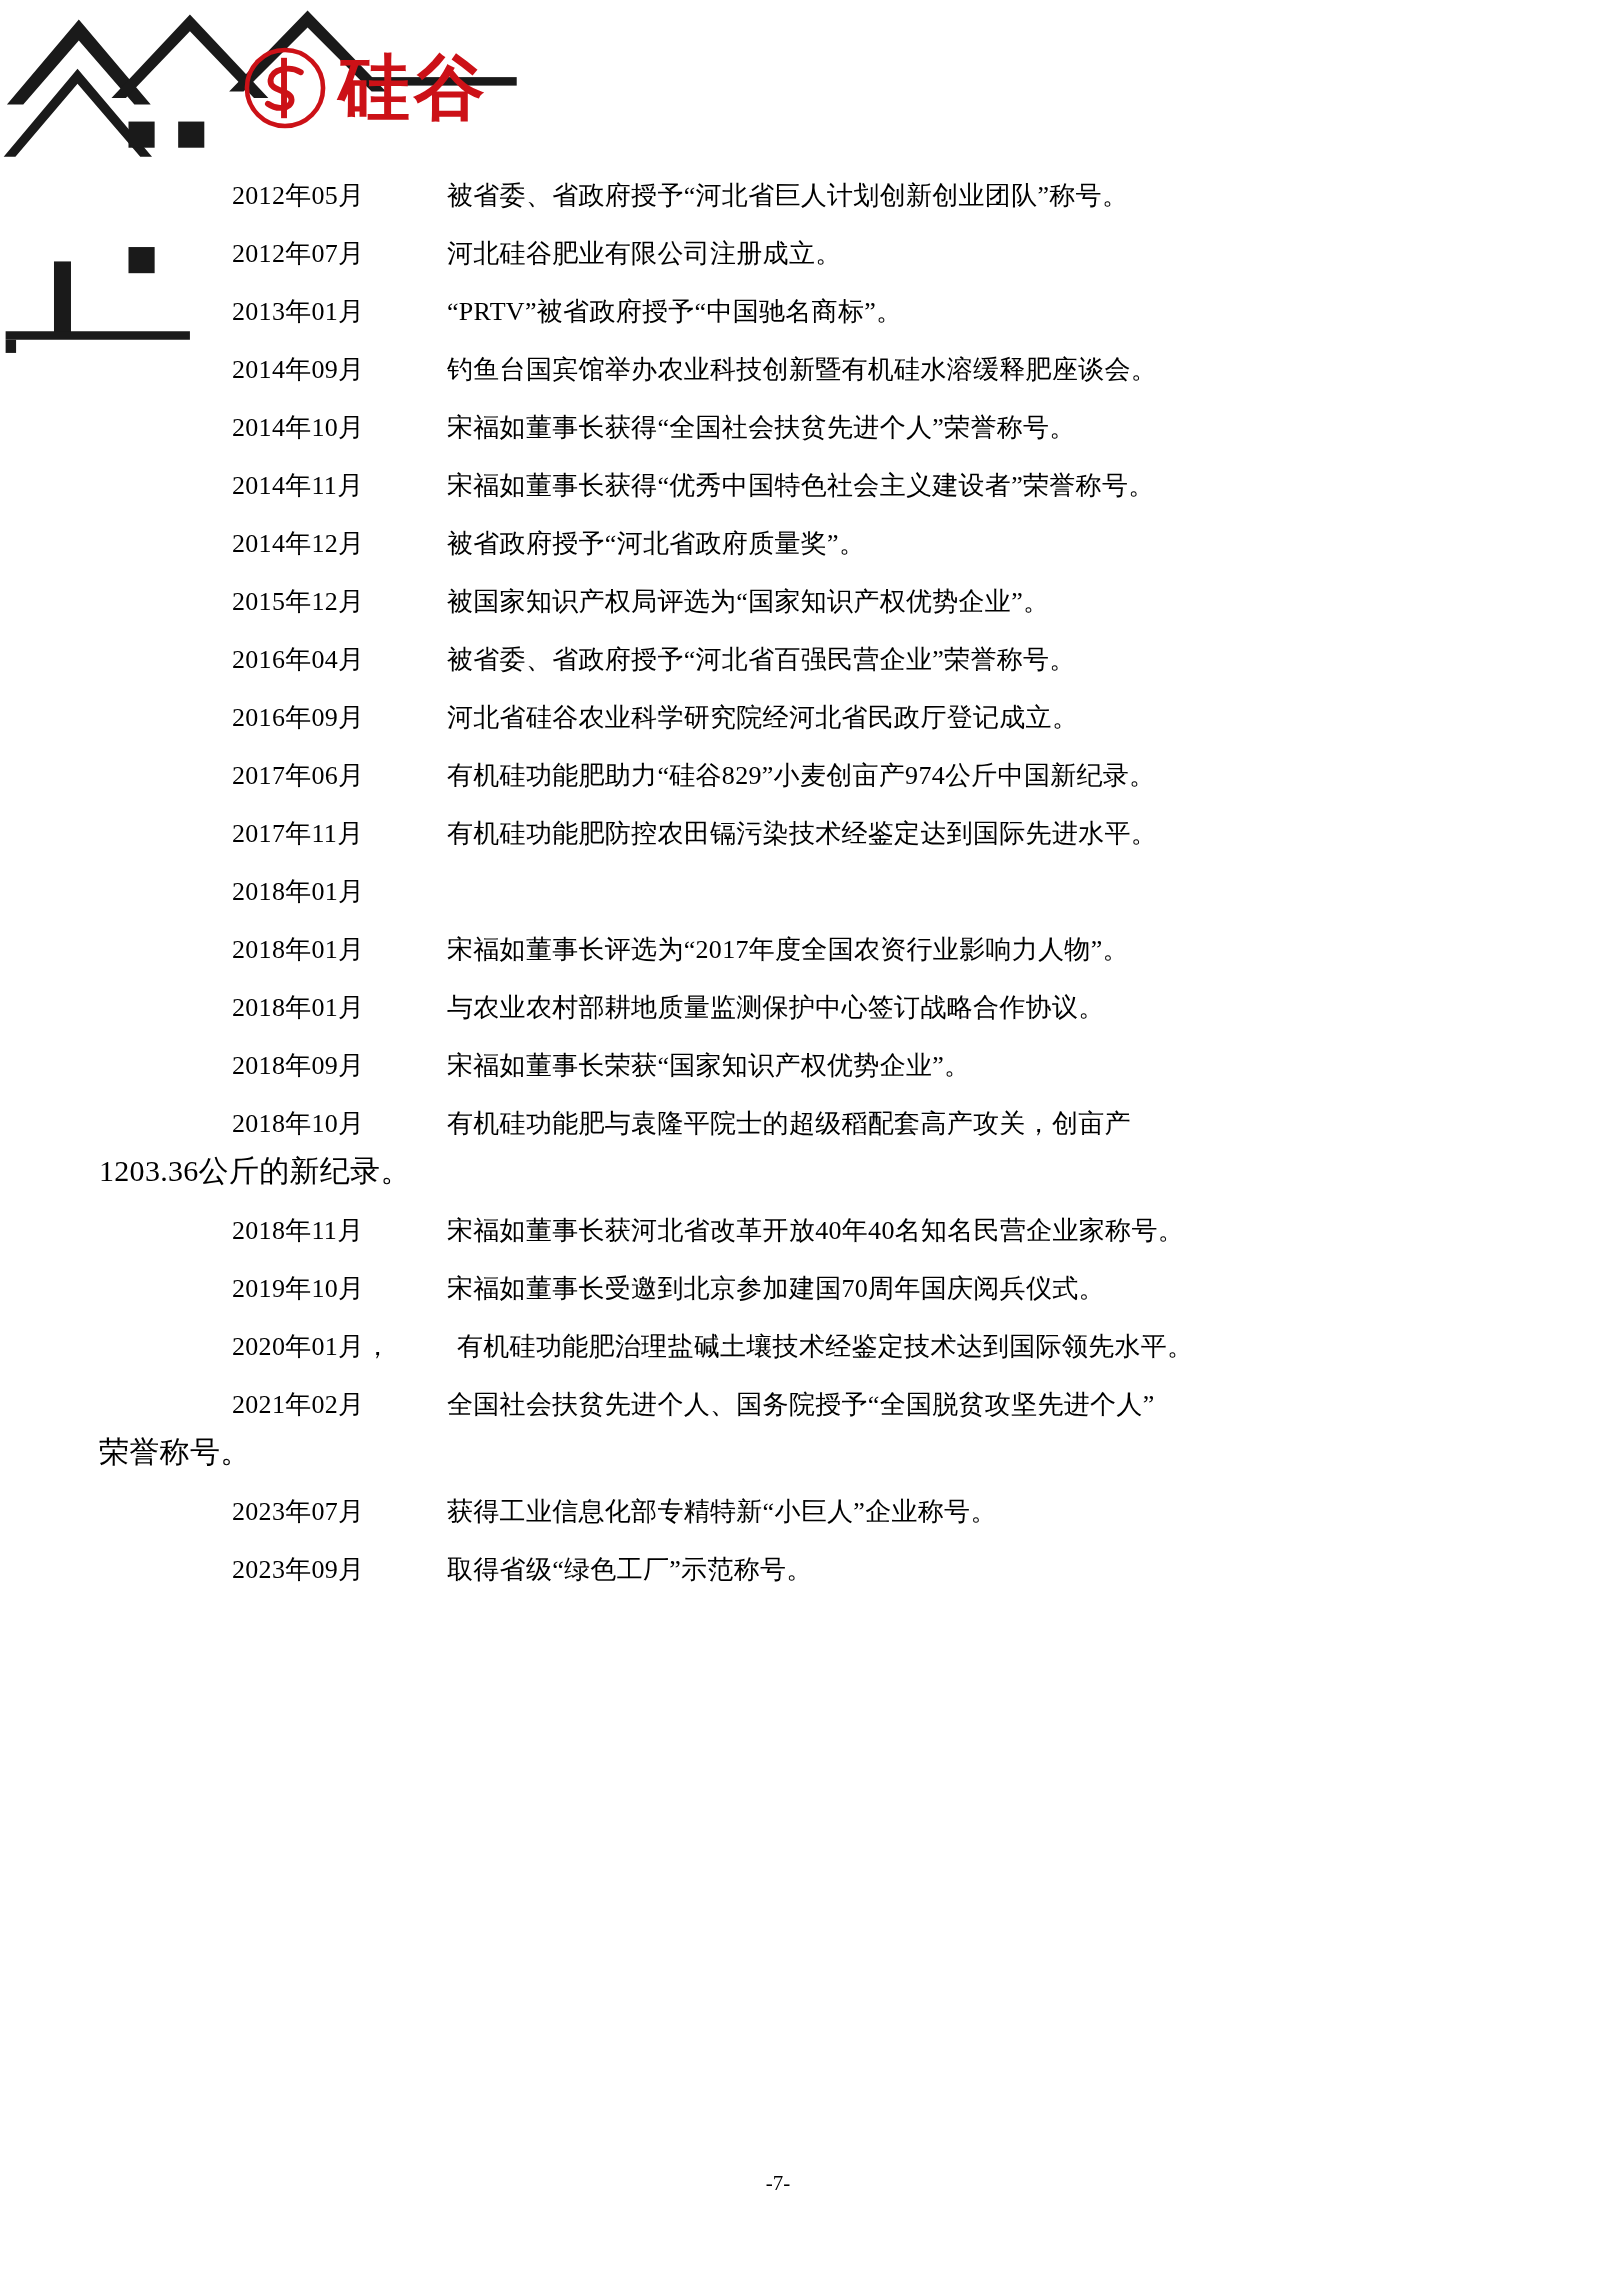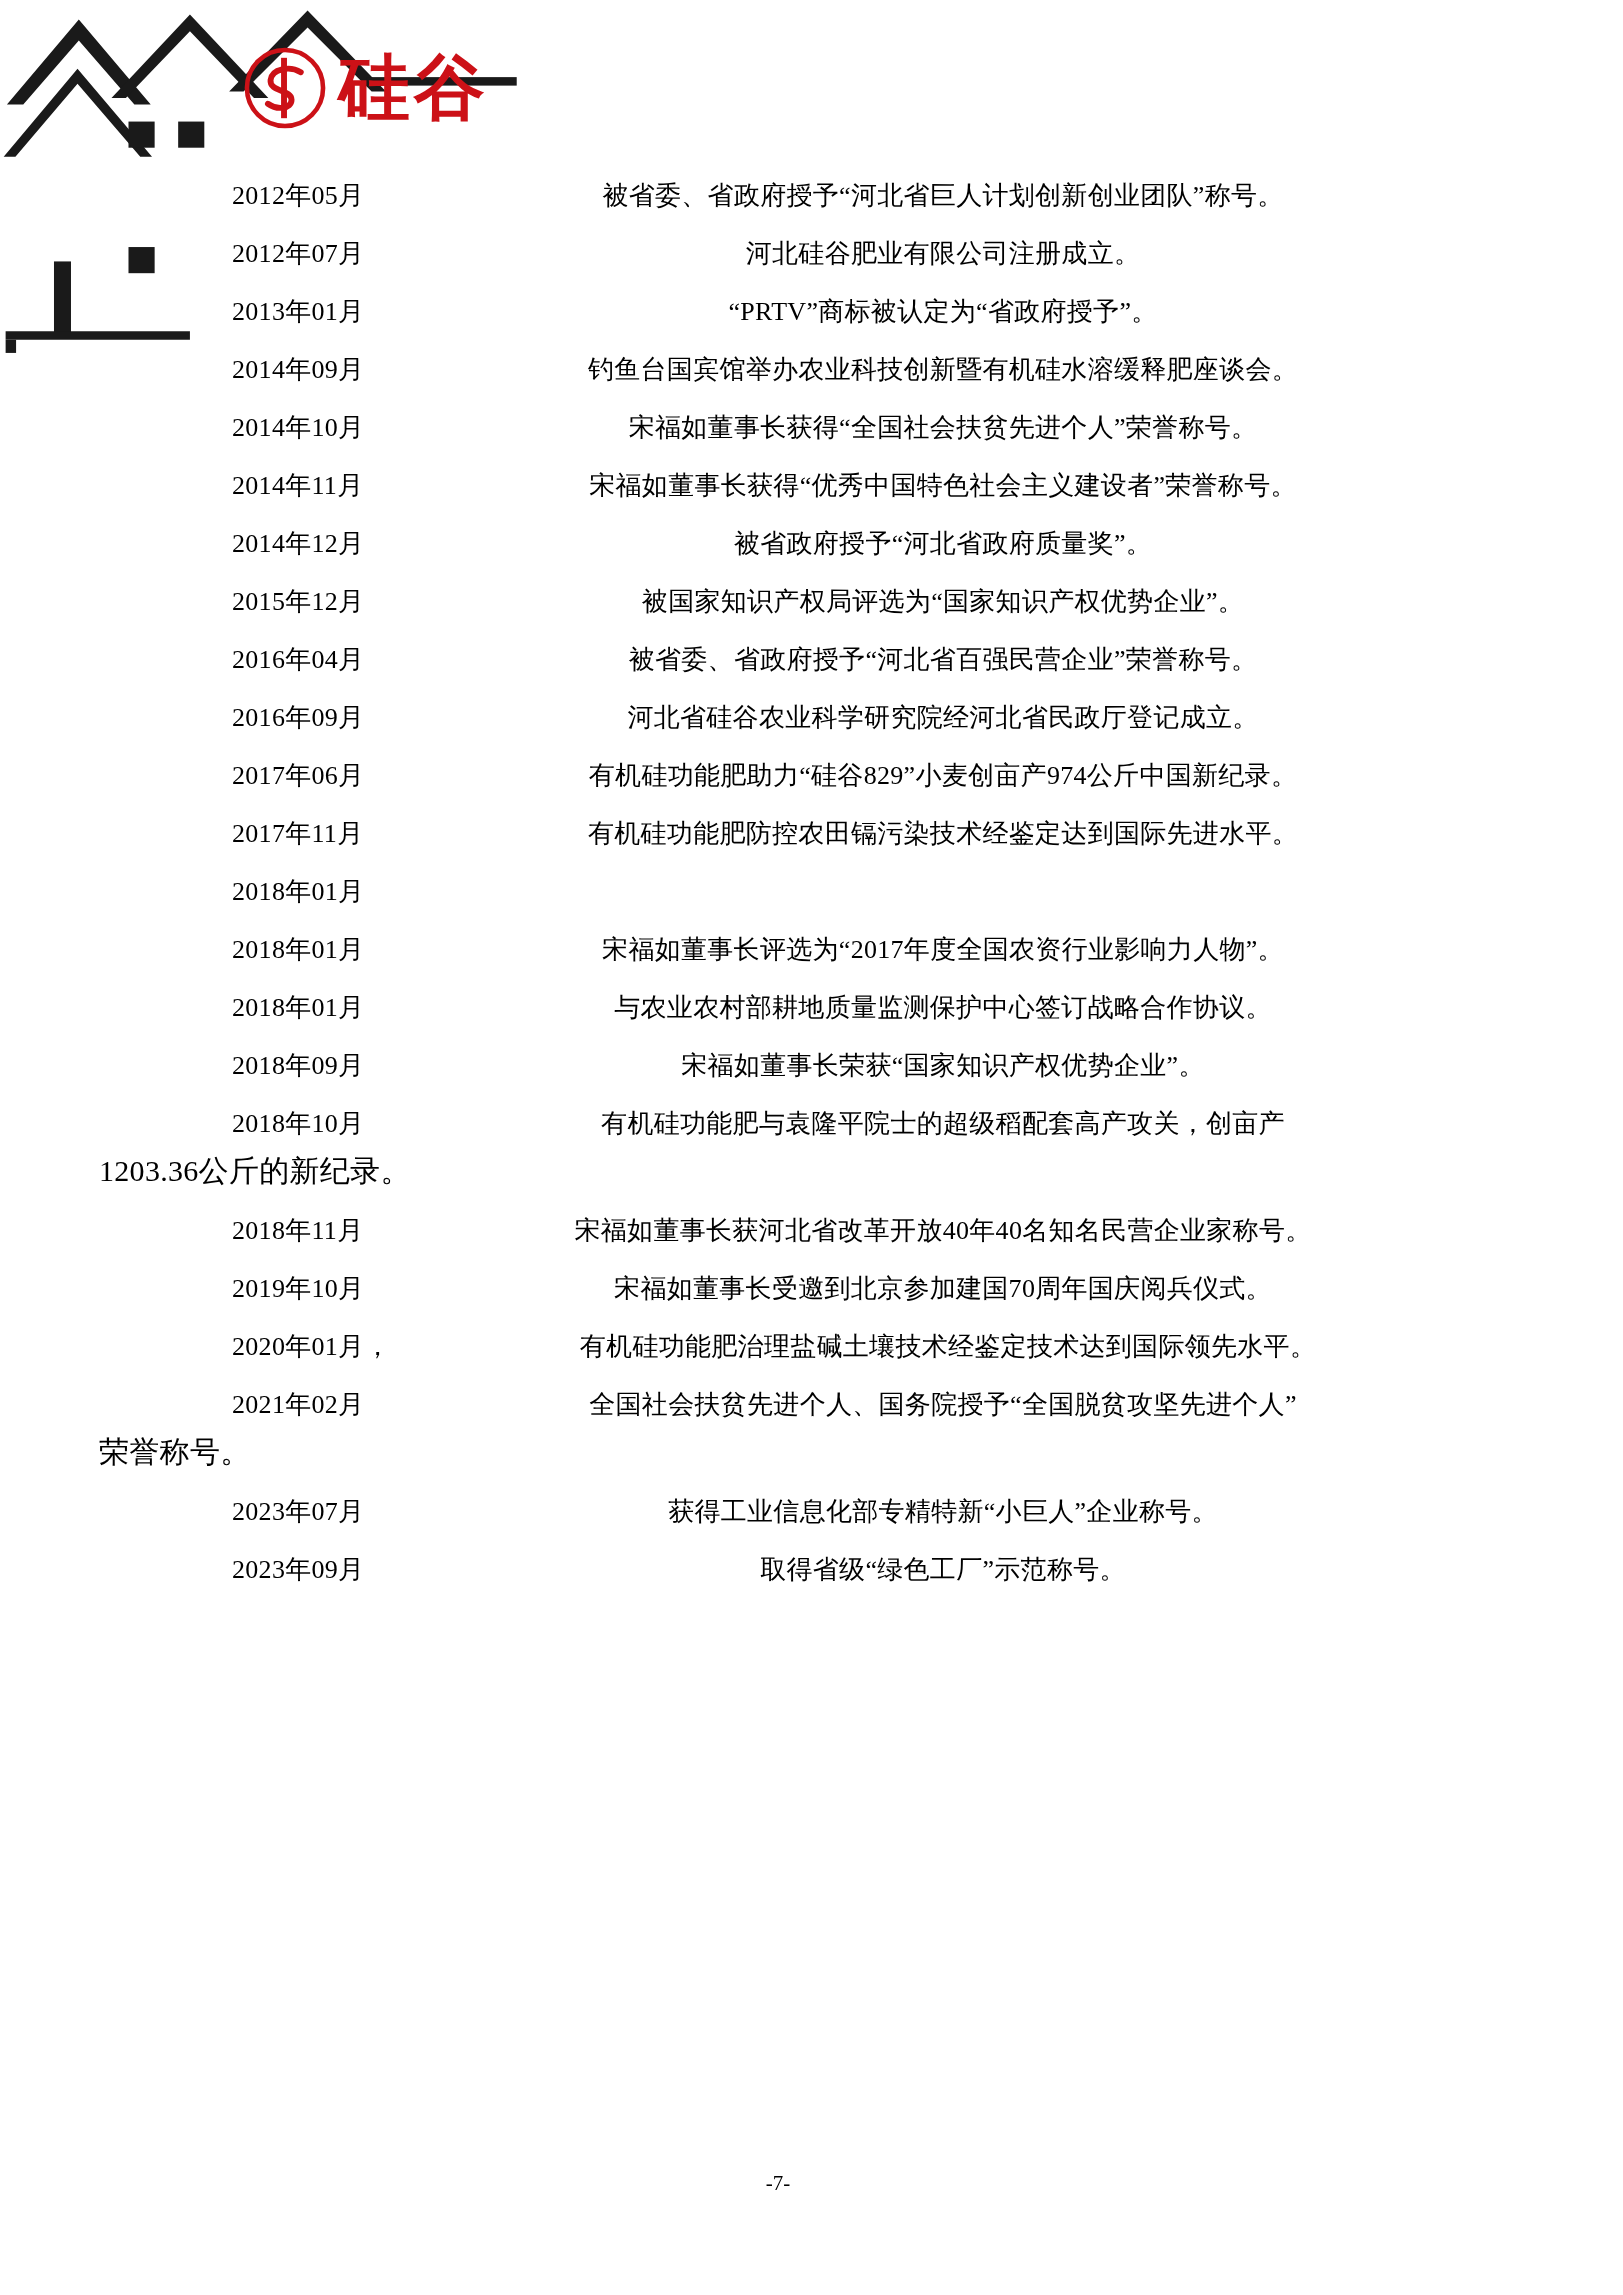--- a/index.html
+++ b/index.html
@@ -69,21 +69,20 @@
     margin-left: 36px;
   }
   .entry .date {
     flex: 0 0 auto;
     width: 190px;
     white-space: nowrap;
   }
   .entry .desc {
     flex: 1 1 auto;
     padding-left: 25px;
-    text-align: center;
   }
   .entry.indent-none .date {
     width: 200px;
   }
 
   
   .cont-line {
     font-size: 30px;
     line-height: 1.0;
     color: #000000;
@@ -153,21 +152,21 @@
       <span class="desc">被省委、省政府授予“河北省巨人计划创新创业团队”称号。</span>
     </div>
 
     <div class="entry">
       <span class="date">2012年07月</span>
       <span class="desc">河北硅谷肥业有限公司注册成立。</span>
     </div>
 
     <div class="entry">
       <span class="date">2013年01月</span>
-      <span class="desc">“PRTV”商标被认定为“省政府授予”。</span>
+      <span class="desc">“PRTV”被省政府授予“中国驰名商标”。</span>
     </div>
 
     <div class="entry">
       <span class="date">2014年09月</span>
       <span class="desc">钓鱼台国宾馆举办农业科技创新暨有机硅水溶缓释肥座谈会。</span>
     </div>
 
     <div class="entry">
       <span class="date">2014年10月</span>
       <span class="desc">宋福如董事长获得“全国社会扶贫先进个人”荣誉称号。</span>

